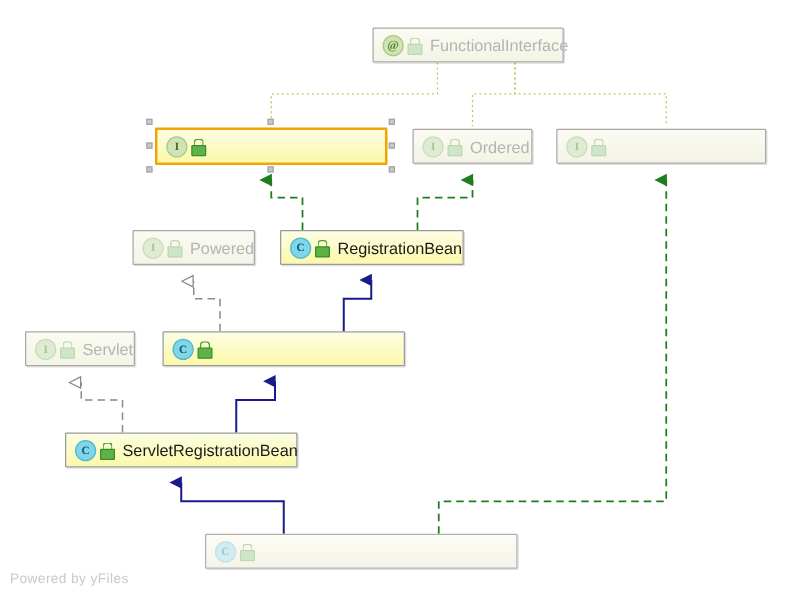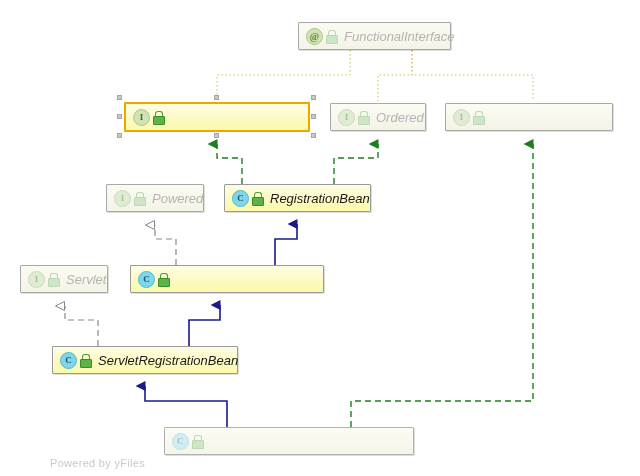--- a/index.html
+++ b/index.html
@@ -59,21 +59,20 @@
   
   .node-selected {
     background: linear-gradient(to bottom, #fdfde4 0%, #fbf9a8 100%);
     border: 2px solid #f0a500;
     color: #1a1a1a;
     box-shadow: none;
   }
   .node-label {
     font-size: 13px;
     line-height: 13px;
-    font-style: italic;
   }
   .type-icon {
     position: relative;
     width: 15px;
     height: 15px;
     flex: 0 0 15px;
     border-radius: 50%;
     margin-right: 3px;
     display: flex;
     align-items: center;
@@ -145,21 +144,20 @@
     box-sizing: border-box;
   }
   #watermark {
     position: absolute;
     left: 8px;
     bottom: 7px;
     font-size: 11px;
     color: #c9c9c9;
     letter-spacing: 0.3px;
     font-family: "Liberation Sans", sans-serif;
-    margin-left: 42px;
   }
 </style>
 </head>
 <body>
 
 <div id="diagram-canvas">
 
   <svg id="edge-layer" width="640" height="476">
     <defs>
       <marker id="green-tri" markerWidth="11" markerHeight="11" refX="5" refY="9.5" orient="auto" markerUnits="userSpaceOnUse">

